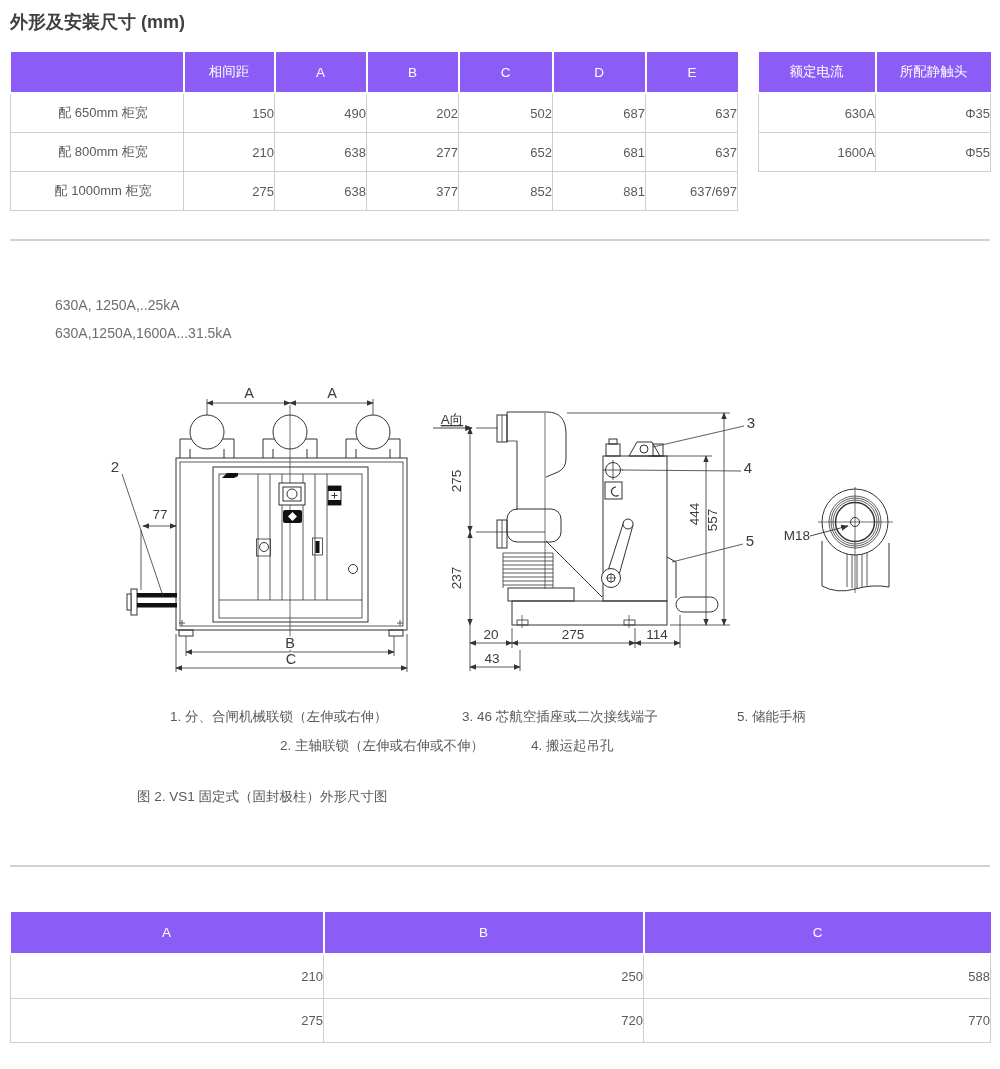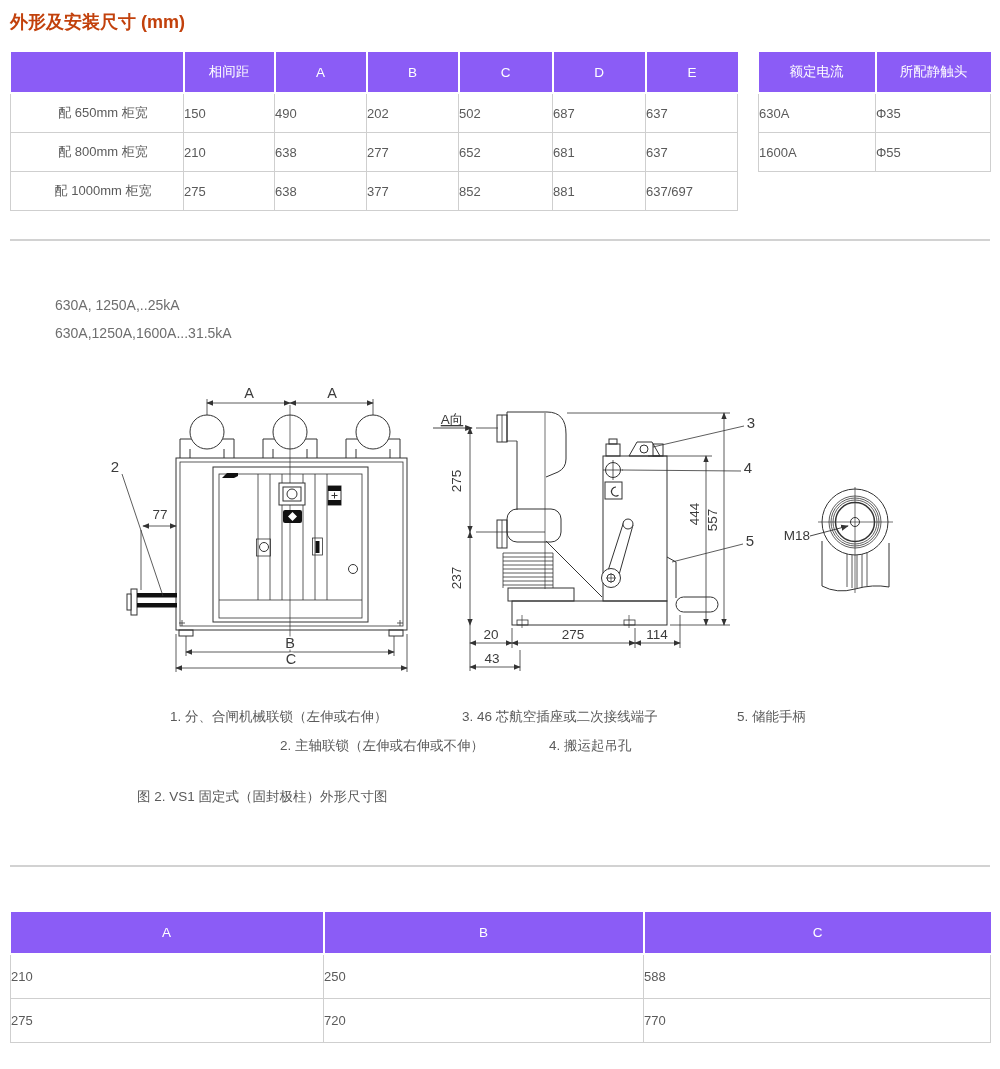--- a/index.html
+++ b/index.html
@@ -1,35 +1,35 @@
 <!DOCTYPE html>
 <html><head>
 <meta charset="utf-8">
 <style>
   html,body{margin:0;padding:0;background:#fff;}
   body{width:1000px;height:1069px;position:relative;overflow:hidden;
        font-family:"Liberation Sans","DejaVu Sans",sans-serif;color:#4f4f4f;}
   .abs{position:absolute;}
-  #page-title{left:10px;top:10px;font-size:18px;font-weight:bold;color:#c2410c;}
+  #page-title{left:10px;top:10px;font-size:18px;font-weight:bold;color:#404040;}
   table{border-collapse:collapse;table-layout:fixed;}
   td,th{padding:0;font-weight:normal;}
   th{background:#8b5cf6;color:#fff;font-size:13.5px;text-align:center;
      border-left:2px solid #fff;border-right:2px solid #fff;border-bottom:2px solid #fff;height:40px;}
   th:first-child{border-left:none;} th:last-child{border-right:none;}
-  td{border:1px solid #cfcfcf;font-size:13px;color:#5a5a5a;text-align:left;height:38px;background:#fff;}
+  td{border:1px solid #cfcfcf;font-size:13px;color:#5a5a5a;text-align:right;height:38px;background:#fff;}
   td.rowlabel{text-align:center;padding-left:12px;}
   #main-table{left:10px;top:52px;width:727px;}
   #contact-table{left:758px;top:52px;width:232px;}
   .sep{height:2px;background:#d2d2d2;left:10px;width:980px;}
   #sep-top{top:239px;} #sep-mid{top:865px;}
   .note{left:55px;font-size:14px;color:#6e6e6e;}
   #note-0{top:297px;} #note-1{top:325px;}
   .legend{font-size:13.5px;color:#5a5a5a;white-space:nowrap;}
   #legend-1{left:170px;top:708px;} #legend-3{left:462px;top:708px;} #legend-5{left:737px;top:708px;}
-  #legend-2{left:280px;top:737px;} #legend-4{left:531px;top:737px;margin-left:18px;}
+  #legend-2{left:280px;top:737px;} #legend-4{left:531px;top:737px;}
   #fig-caption{left:137px;top:788px;width:600px;font-size:13.5px;color:#5a5a5a;}
   #bottom-table{left:10px;top:912px;width:980px;}
   #bottom-table th{height:41px;}
   #bottom-table td{height:43px;}
   #drawing{left:100px;top:385px;}
   text{font-family:"Liberation Sans","DejaVu Sans",sans-serif;}
   .halo{paint-order:stroke;stroke:#fff;stroke-width:3px;}
 </style>
 </head>
 <body>

